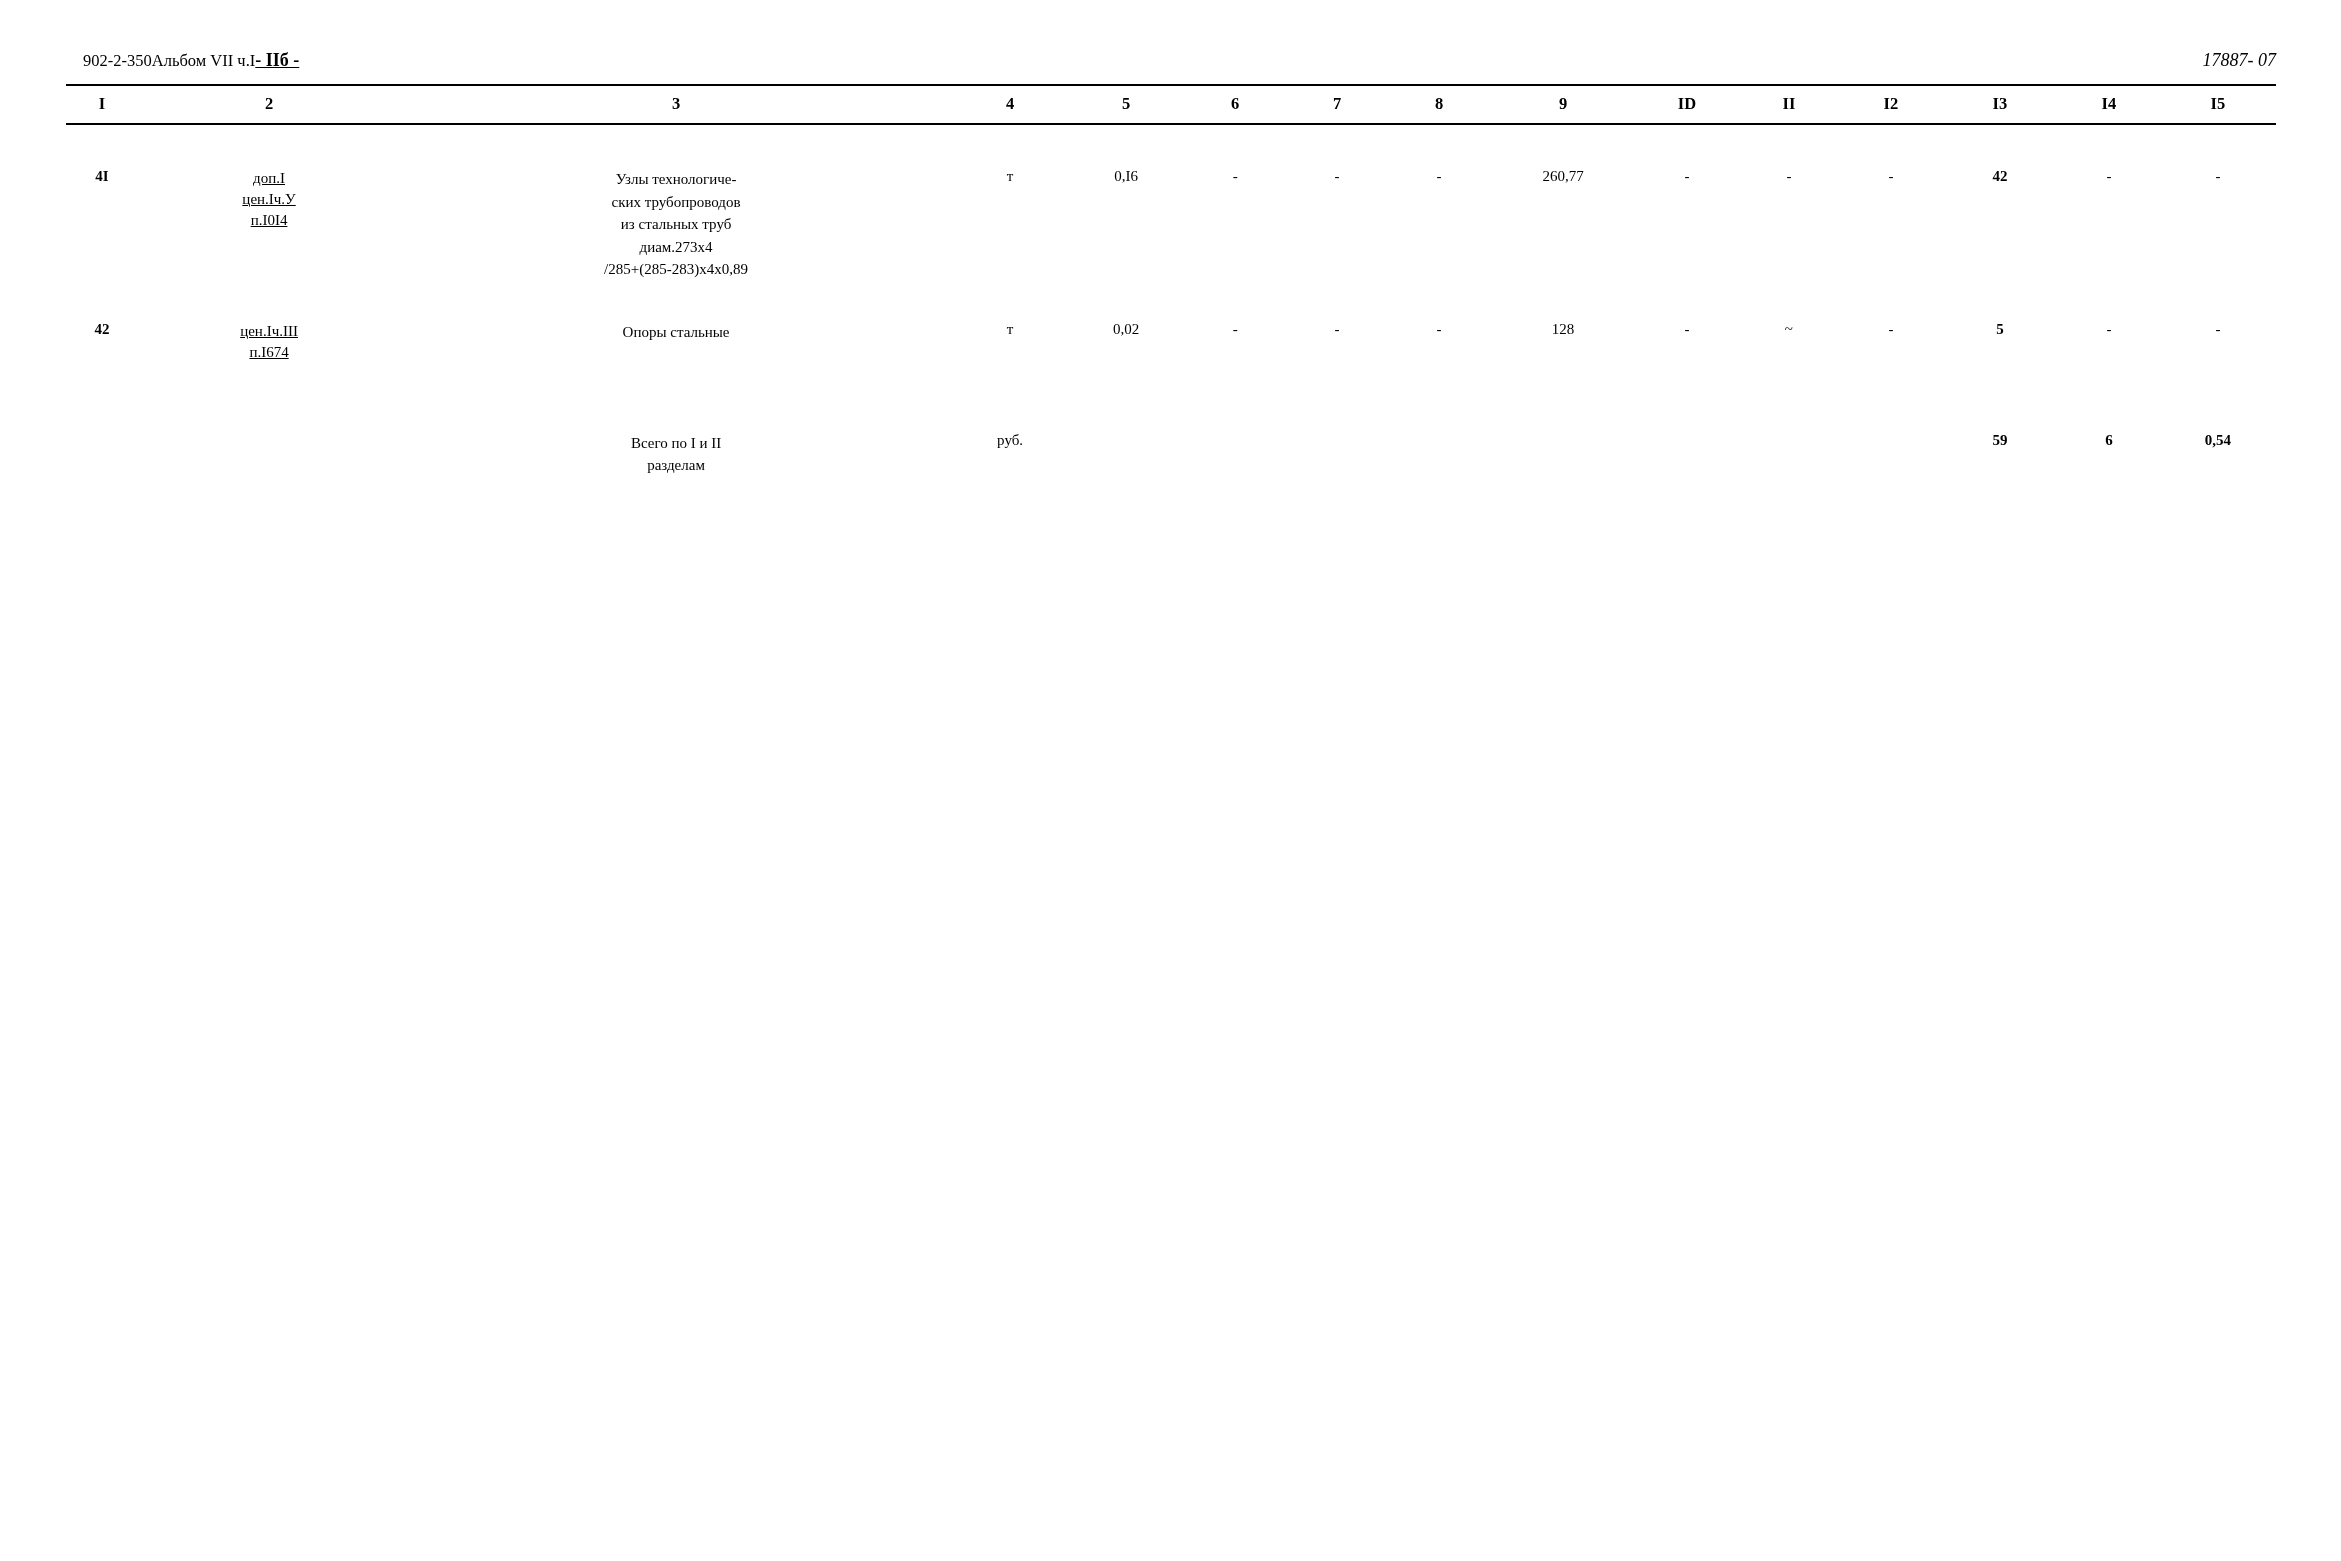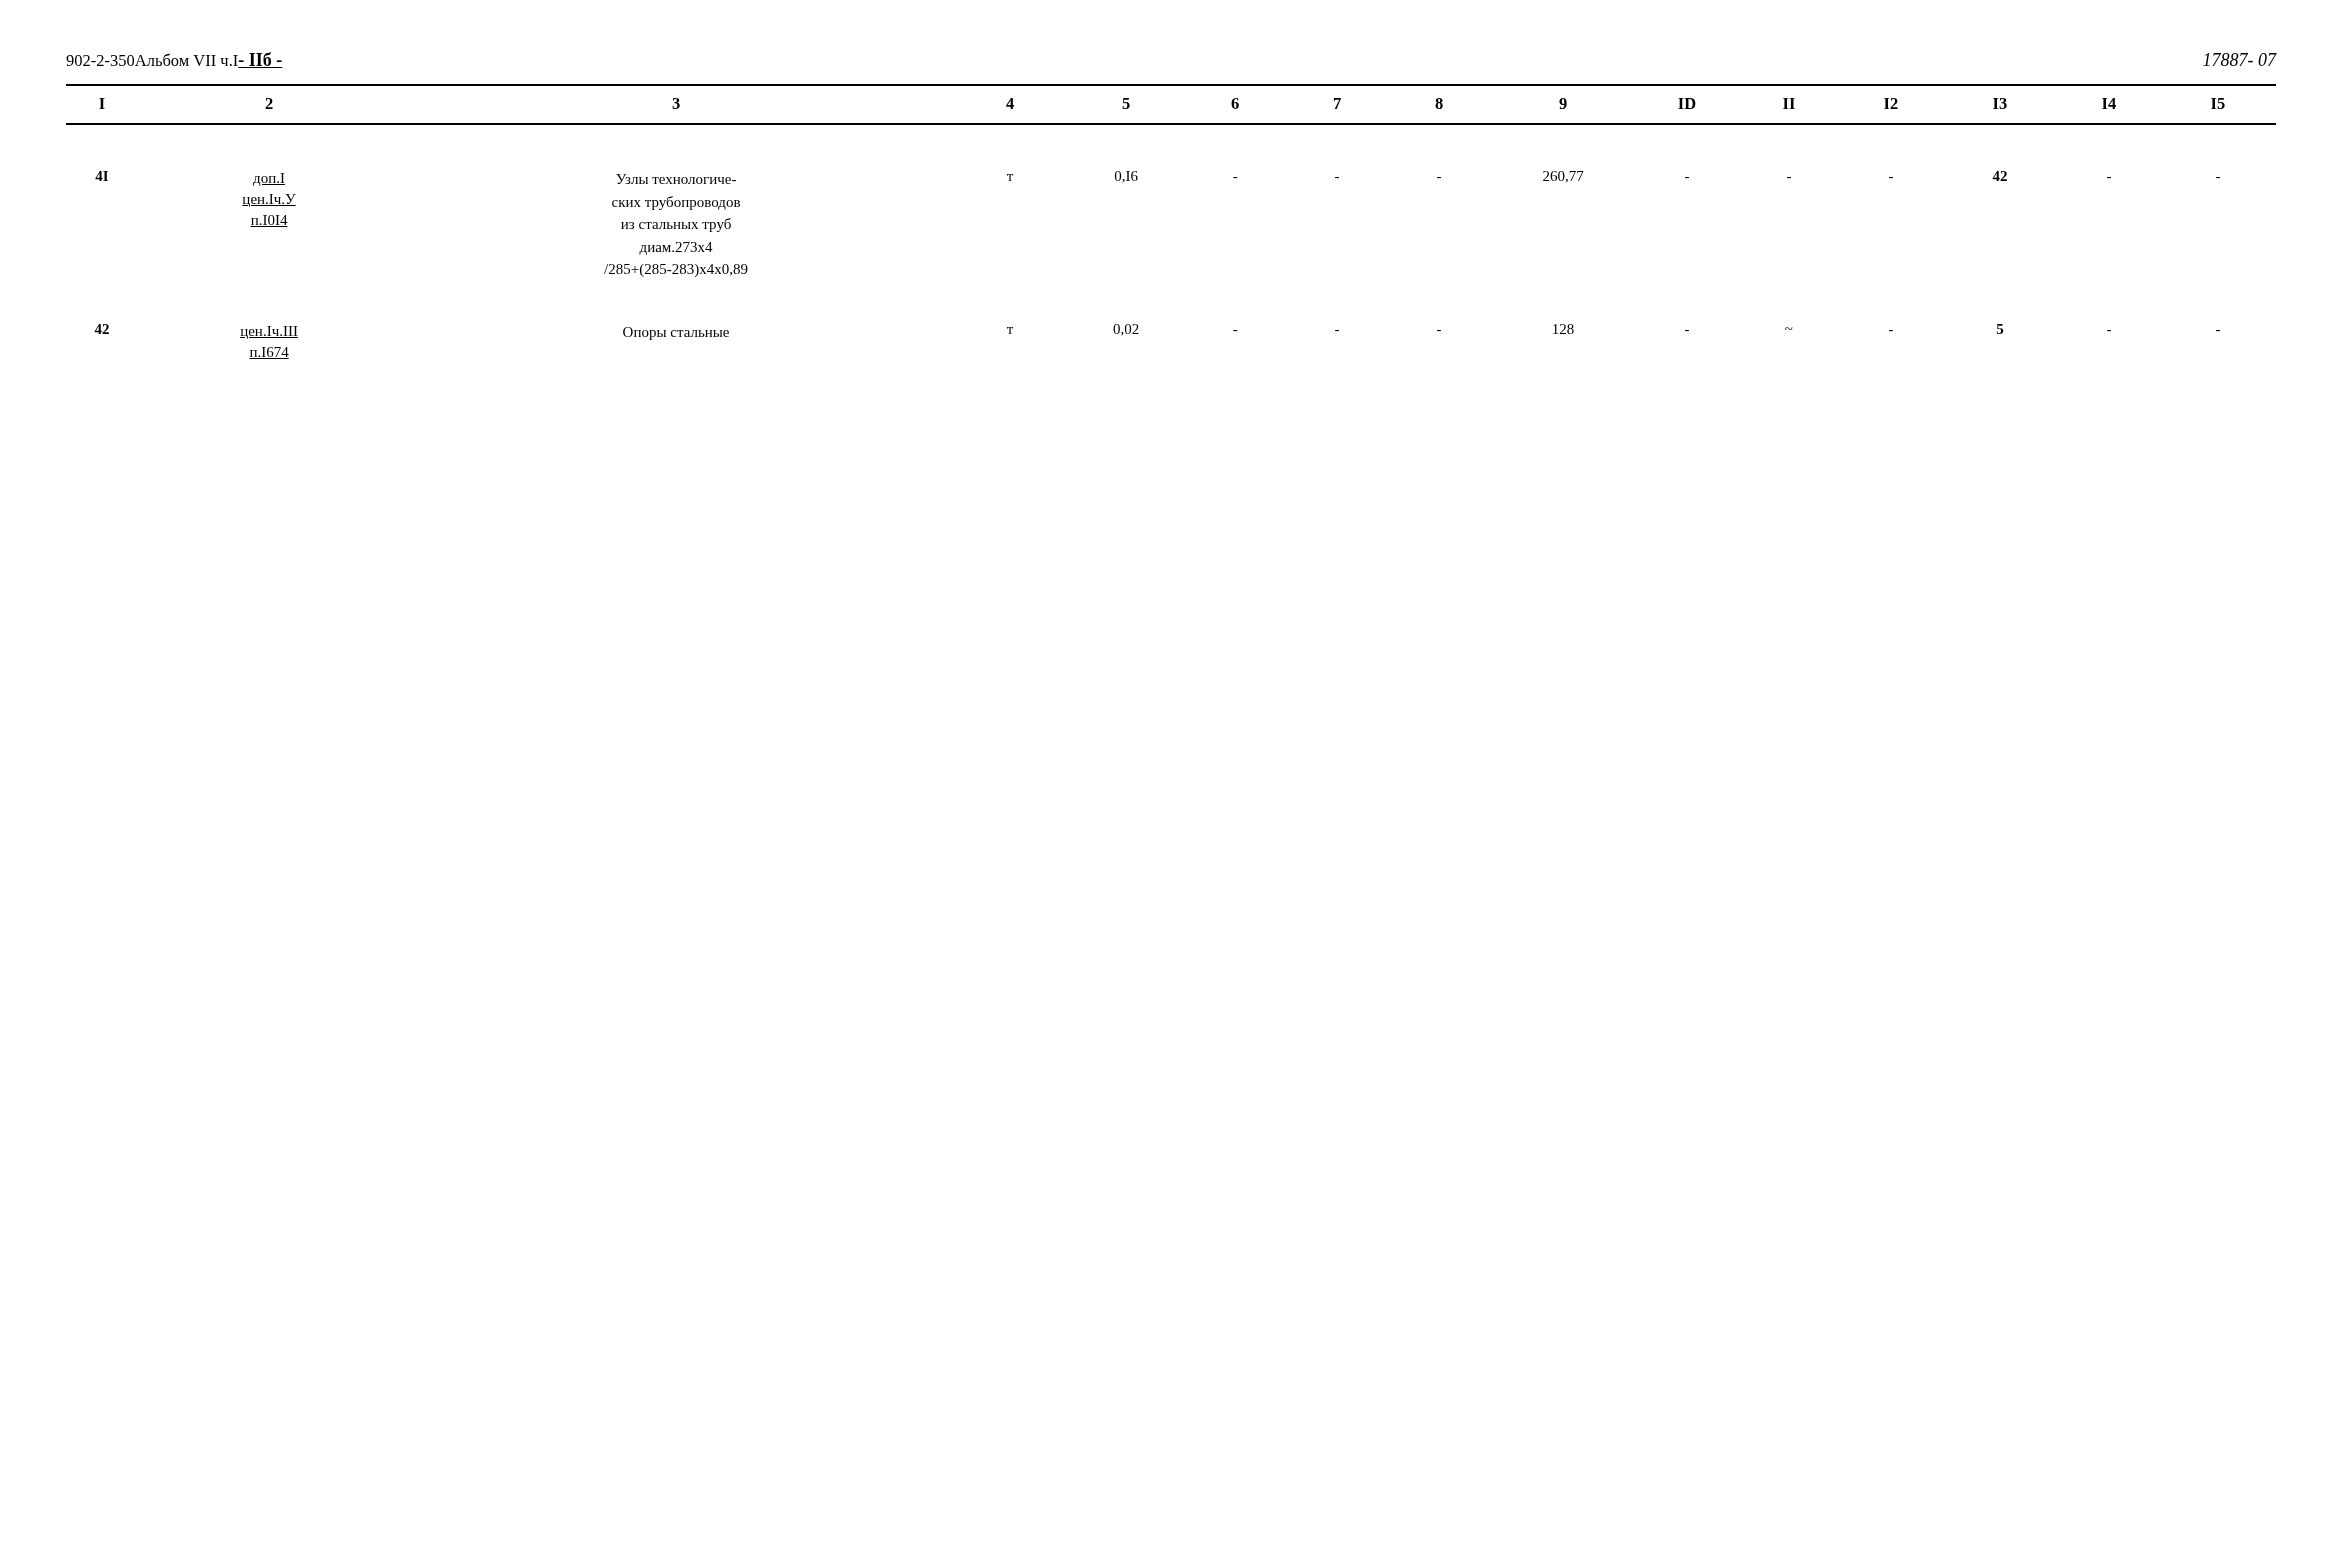--- a/index.html
+++ b/index.html
@@ -16,20 +16,21 @@
       width: 2342px;
       min-height: 1562px;
       padding: 50px 66px;
     }
 
     .header {
       display: flex;
       align-items: baseline;
       justify-content: space-between;
       margin-bottom: 13.2px;
+      margin-left: 17px;
     }
 
     .header-left {
       font-size: 16.5px;
       font-weight: normal;
     }
 
     .header-center {
       font-size: 18px;
       font-weight: bold;
@@ -220,15 +221,25 @@
 
     <tr class="spacer-row">
       <td colspan="15"></td>
     </tr>
 
 
     <tr class="spacer-row">
       <td colspan="15"></td>
     </tr>
 
+    <tr class="vsego-row">
+      <td colspan="1"></td>
+      <td colspan="1"></td>
+      <td class="text-left desc-cell">Всего по I и II<br>разделам</td>
+      <td class="text-left">руб.</td>
+      <td colspan="8"></td>
+      <td><strong>59</strong></td>
+      <td><strong>6</strong></td>
+      <td><strong>0,54</strong></td>
+    </tr>
   </tbody>
 </table>
 
 
 </body></html>

